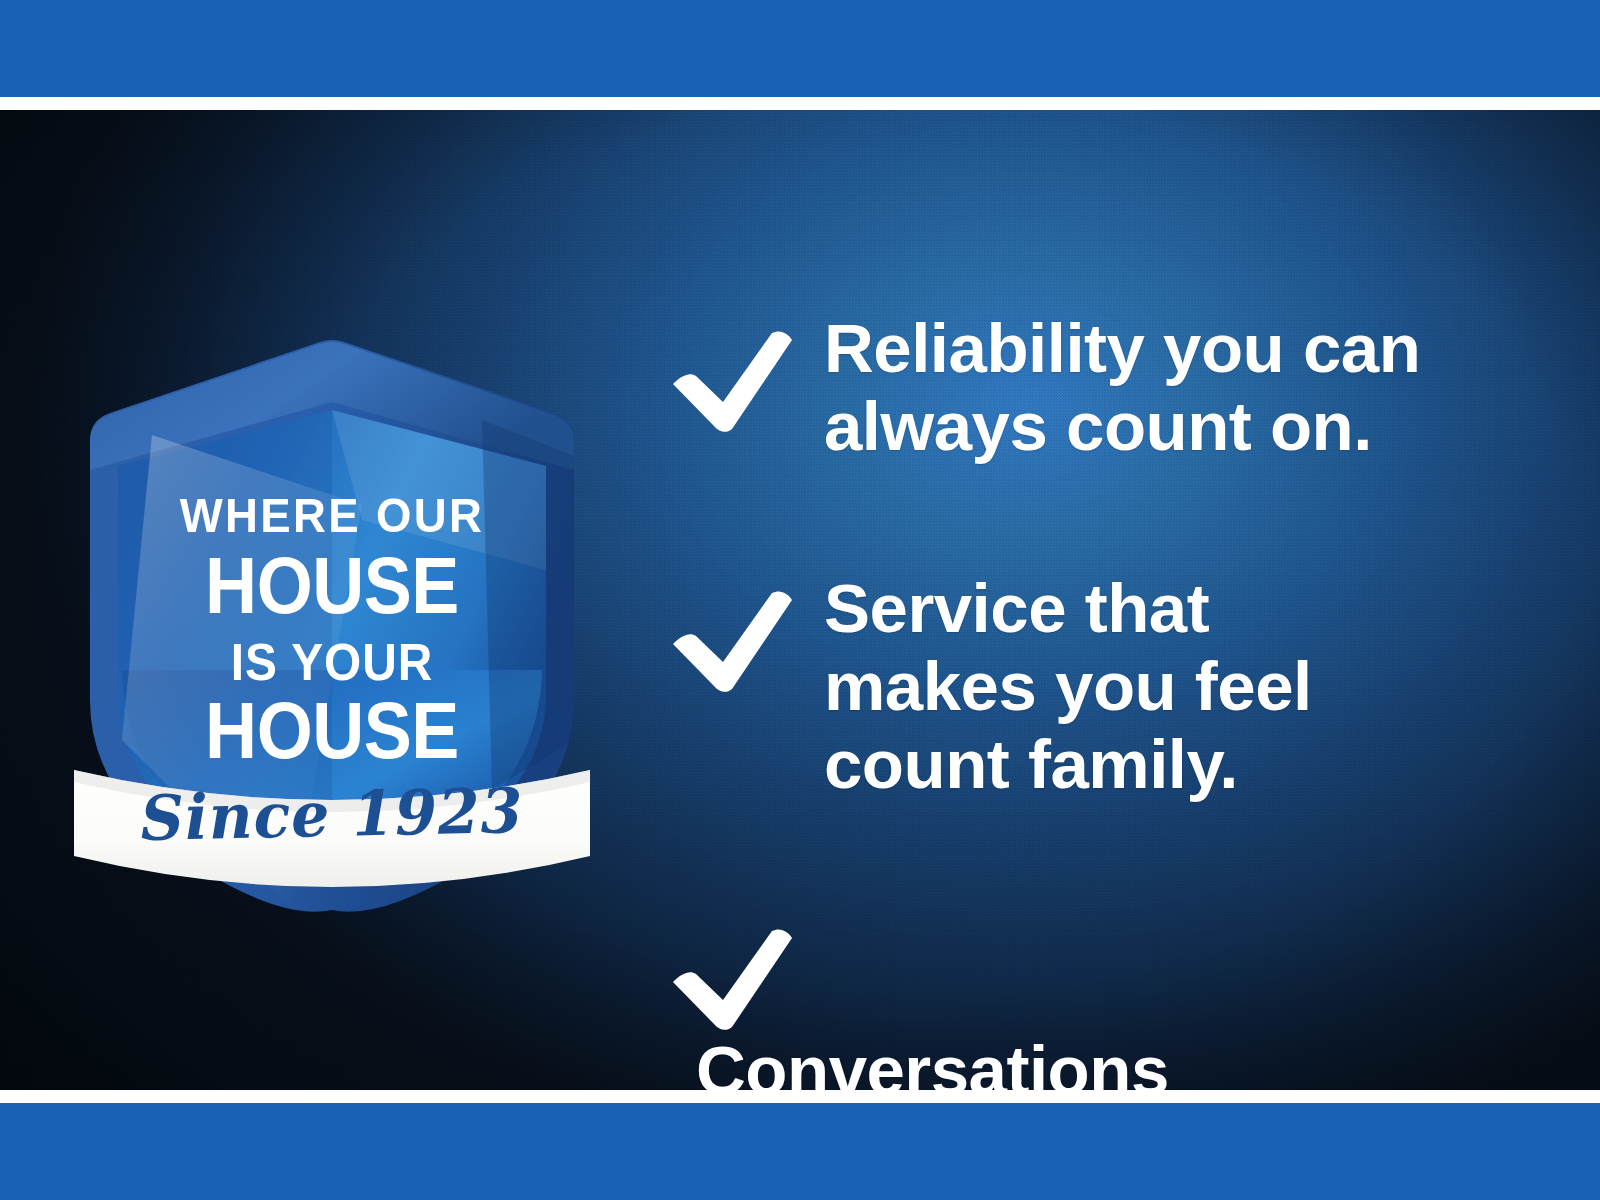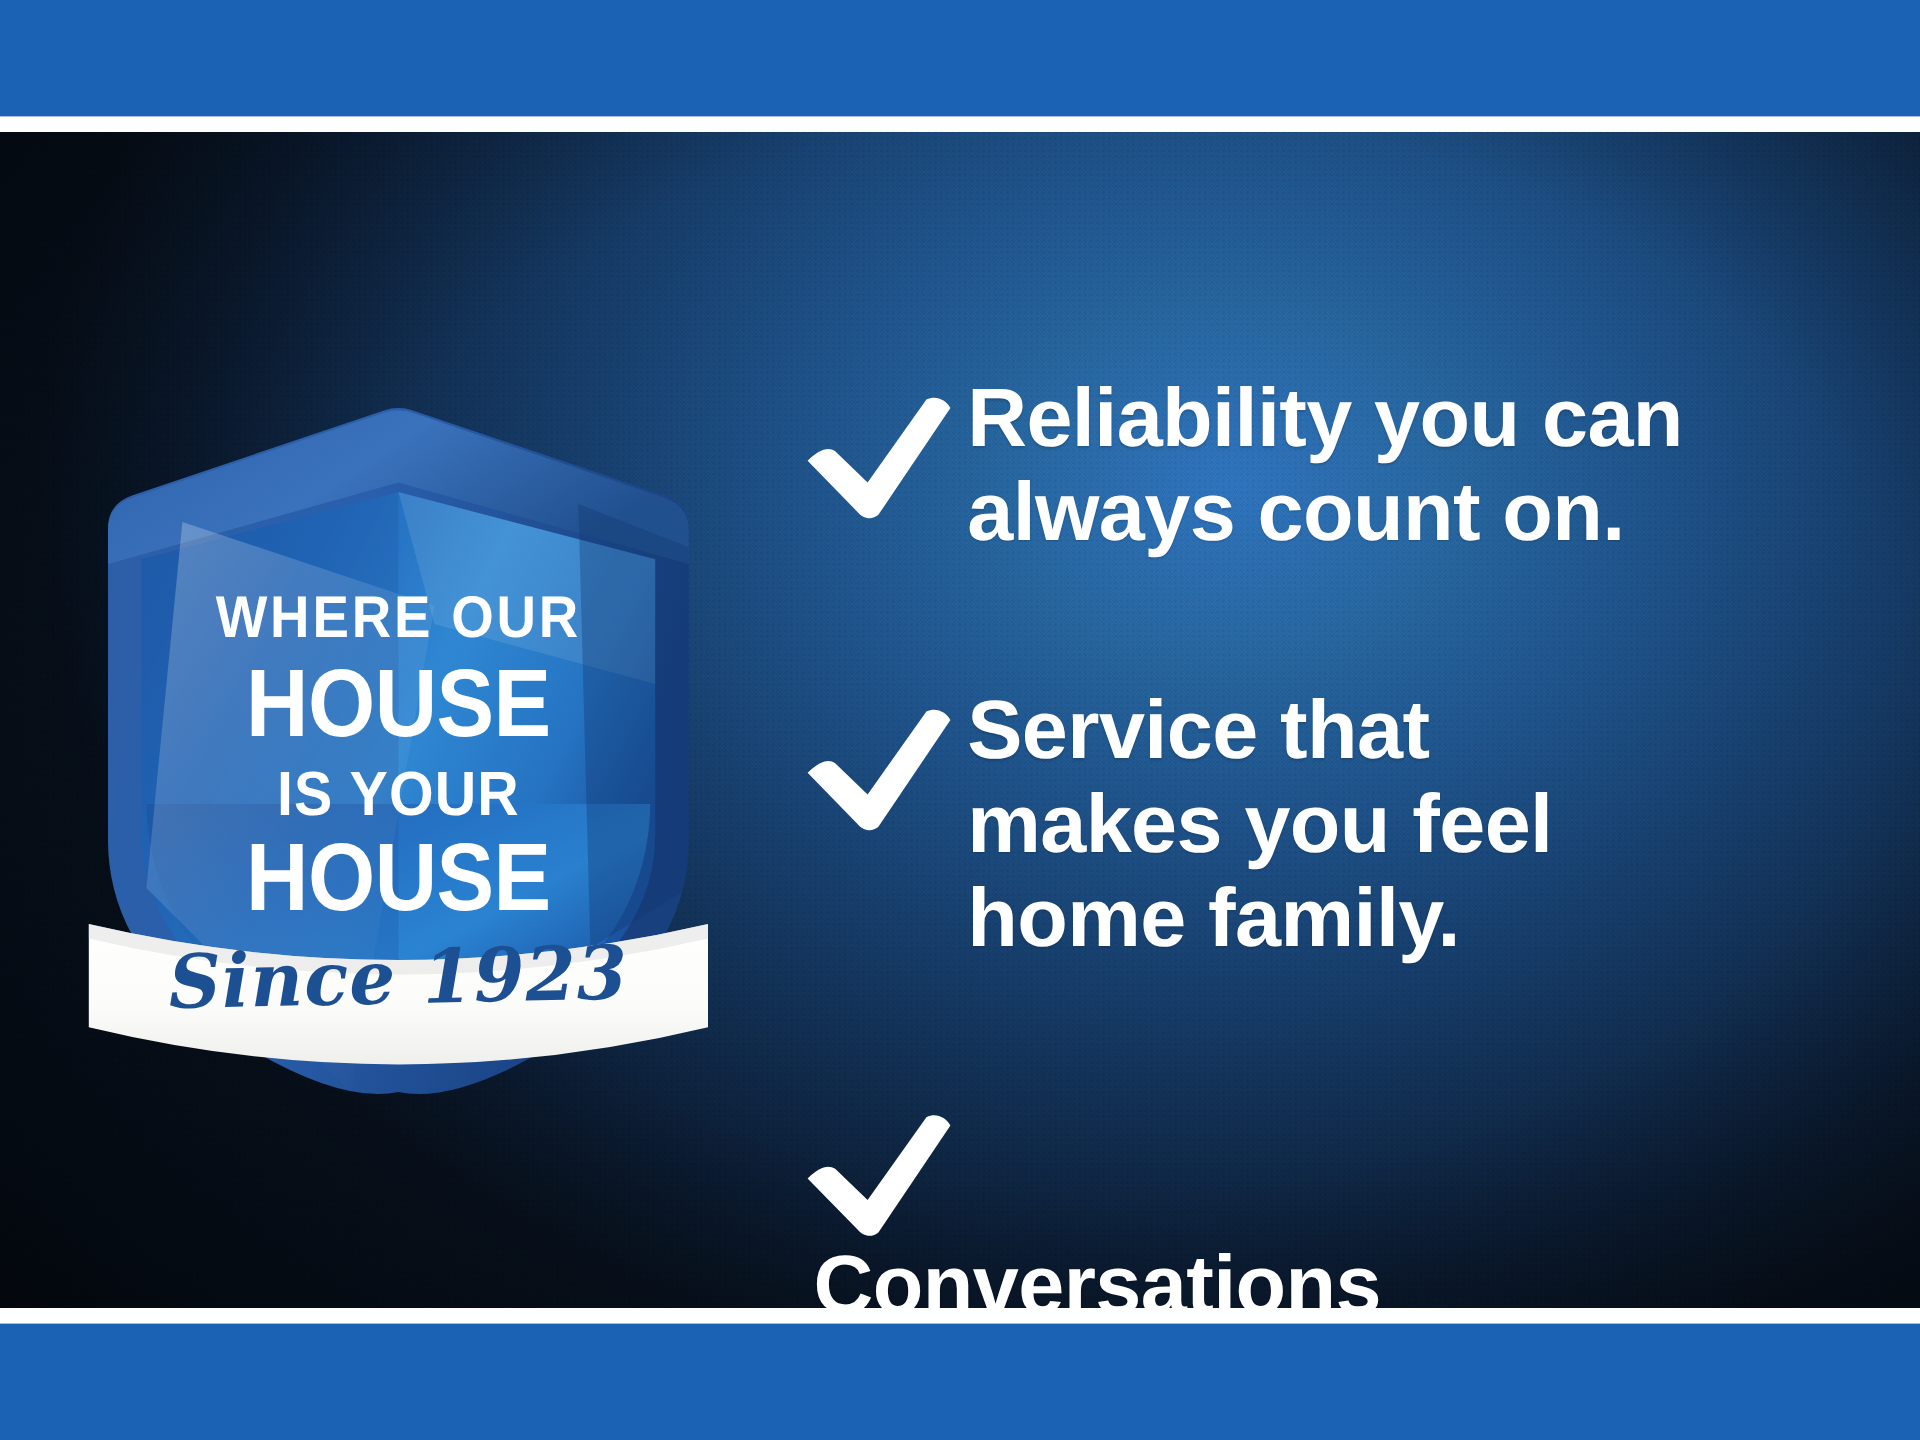--- a/index.html
+++ b/index.html
@@ -162,21 +162,21 @@
   }
   .check svg { display: block; width: 100%; height: 100%; }
 
   .bullet-text {
     flex: 1 1 auto;
     color: #ffffff;
     font-size: 69px;
     font-weight: 700;
     line-height: 1.13;
     letter-spacing: -0.5px;
-    margin-left: 10px;
+    margin-left: 28px;
     white-space: pre-line;
     text-shadow: 0 1px 2px rgba(0,0,0,0.18);
     font-family: "Liberation Sans", sans-serif;
   }
 </style>
 </head>
 <body>
 
 <div class="canvas">
 
@@ -284,21 +284,21 @@
 
       <div class="bullet">
         <div class="check">
           <svg viewBox="0 0 128 106" xmlns="http://www.w3.org/2000/svg" aria-hidden="true">
             <path d="M5,56 C14,47 22,44 28,48 L55,74 L104,5 C112,1 120,5 124,12
                      L64,101 C58,106 51,104 46,98 Z" fill="#ffffff"></path>
           </svg>
         </div>
         <div class="bullet-text">Service that
 makes you feel
-home family.</div>
+count family.</div>
       </div>
 
       <div class="bullet">
         <div class="check">
           <svg viewBox="0 0 128 106" xmlns="http://www.w3.org/2000/svg" aria-hidden="true">
             <path d="M5,56 C14,47 22,44 28,48 L55,74 L104,5 C112,1 120,5 124,12
                      L64,101 C58,106 51,104 46,98 Z" fill="#ffffff"></path>
           </svg>
         </div>
         <div class="bullet-text">Conversations

